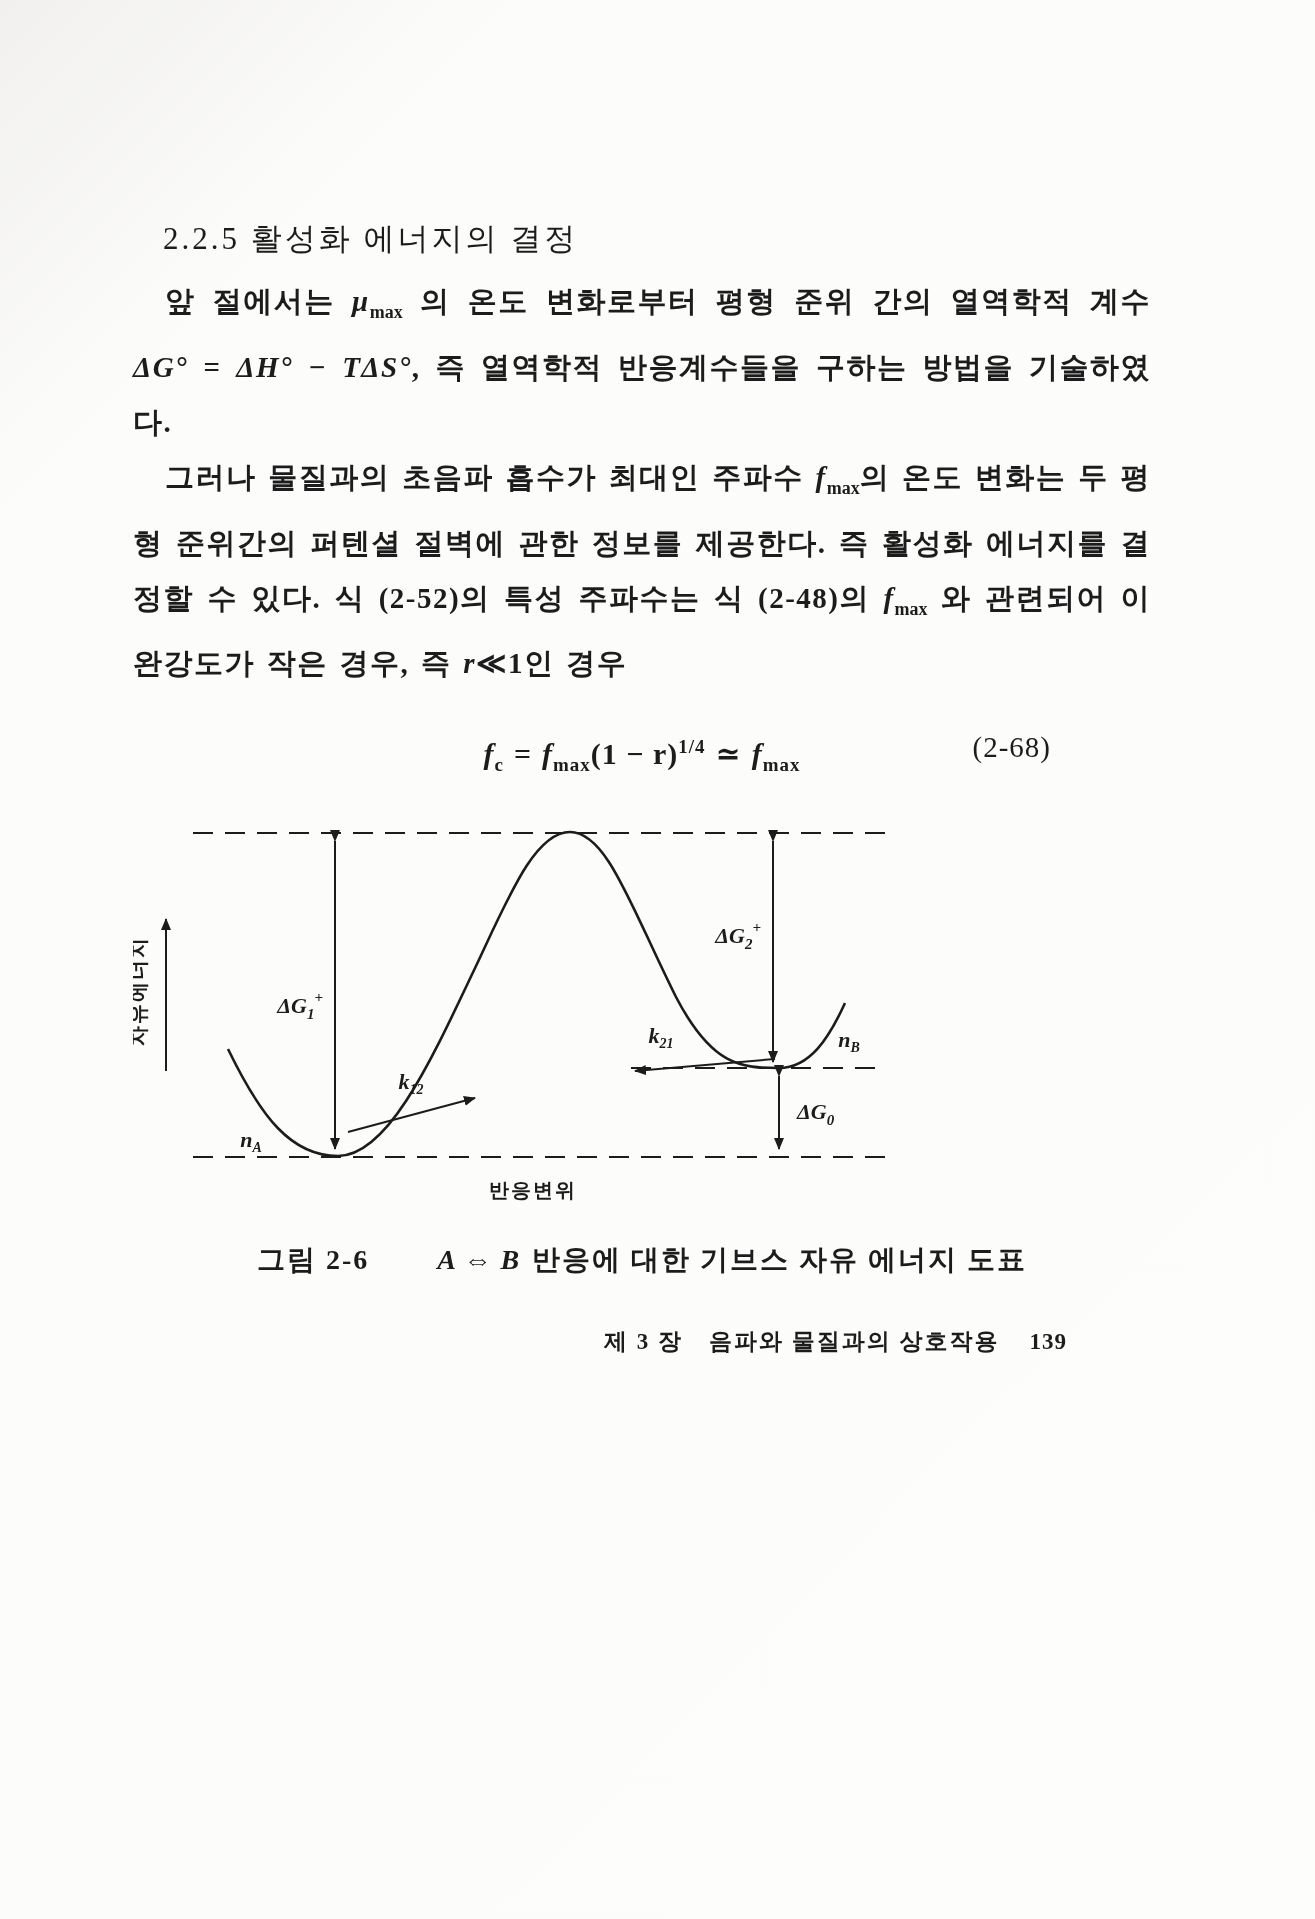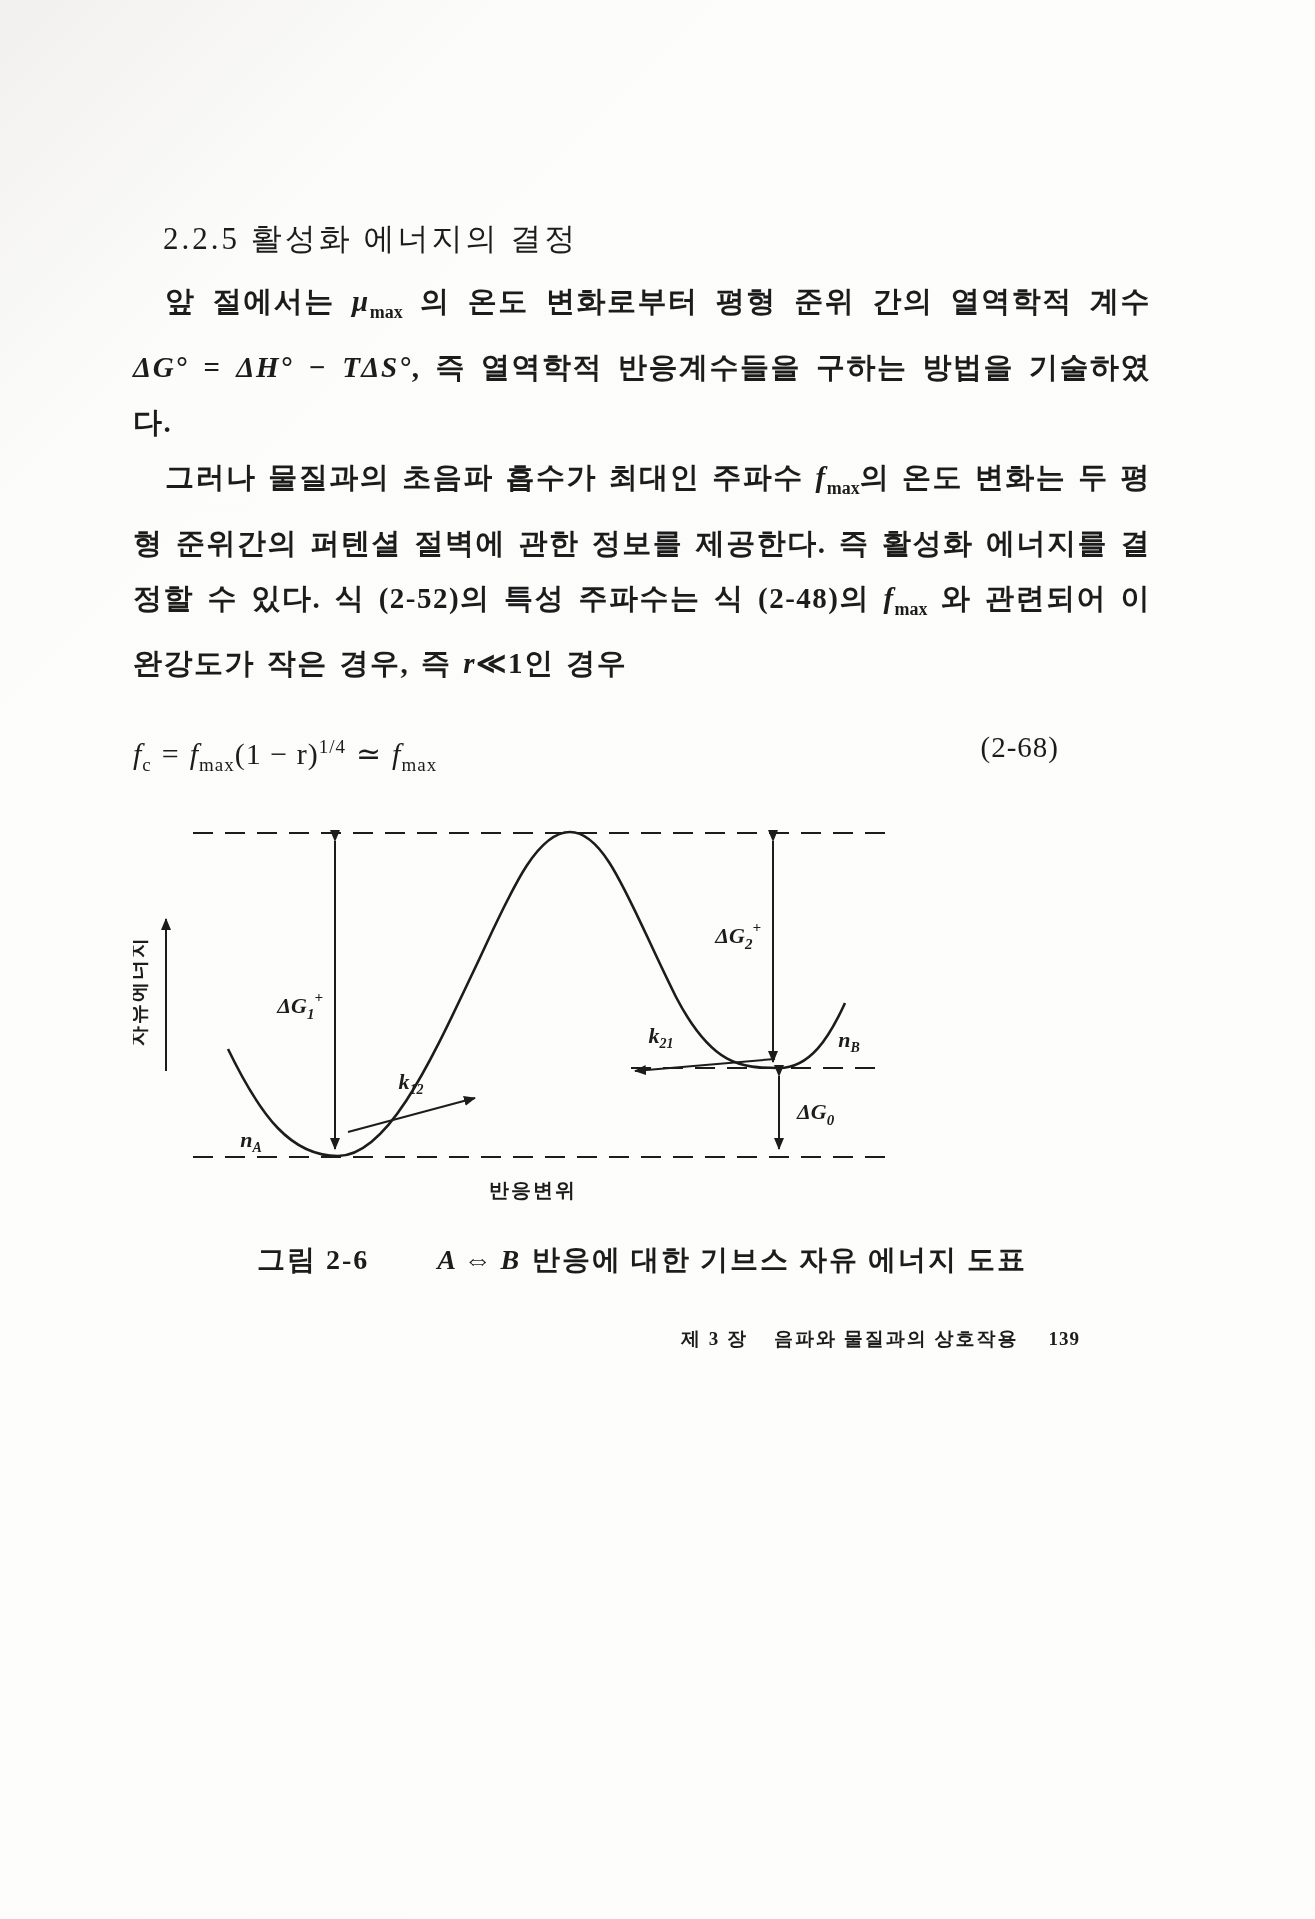--- a/index.html
+++ b/index.html
@@ -19,42 +19,42 @@
   }
   .body-par{
     font-size:29px;line-height:55px;margin:0;
     text-align:justify;text-indent:32px;
     letter-spacing:1.5px;word-spacing:3px;font-weight:bold;
   }
   .body-par.no-indent{text-indent:0;}
   .body-par i, .eq i, .cap-formula{font-style:italic;}
   .body-par sub{font-size:18px;letter-spacing:0;}
   .eq-row{position:relative;margin:26px 0 22px 0;font-size:30px;height:60px;line-height:60px;}
-  .eq{display:block;letter-spacing:1px;}
+  .eq{display:block;text-align:center;letter-spacing:1px;font-weight:bold;}
   .eq sub{font-size:19px;}
   .eq sup{font-size:19px;}
   .eq-op{padding:0 10px;}
-  .eq-number{position:absolute;right:92px;top:0;font-size:29px;letter-spacing:1px;}
+  .eq-number{position:absolute;right:100px;top:0;font-size:29px;letter-spacing:1px;}
   .figure-wrap{margin-top:42px;margin-left:0;}
   .figure-svg text{font-family:"Liberation Serif","DejaVu Serif",serif;fill:#1c1c1c;}
   .dash{stroke:#1c1c1c;stroke-width:2;stroke-dasharray:20 12;fill:none;}
   .solid{stroke:#1c1c1c;stroke-width:2;fill:none;}
   .curve{stroke:#1c1c1c;stroke-width:2.6;fill:none;}
   .fig-label{font-size:22px;font-style:italic;font-weight:bold;}
   .fig-sub{font-size:14px;font-style:italic;}
   .axis-label{font-size:20px;font-weight:bold;letter-spacing:2px;}
   .caption{
     margin-top:18px;text-align:center;
     font-size:28px;font-weight:bold;letter-spacing:2px;
   }
   .cap-prefix{margin-right:28px;}
   .cap-formula{font-weight:bold;margin-right:12px;letter-spacing:1px;margin-left:40px;}
   .footer{
-    position:absolute;top:1326px;right:235px;
-    font-size:19px;font-weight:bold;letter-spacing:2px;
+    position:absolute;top:1326px;right:248px;
+    font-size:23px;font-weight:bold;letter-spacing:2px;
   }
   .footer-title{margin-left:26px;}
   .footer-page{margin-left:30px;letter-spacing:1px;}
 </style>
 </head>
 <body>
 
 <div class="page">
   <div class="content">
 

